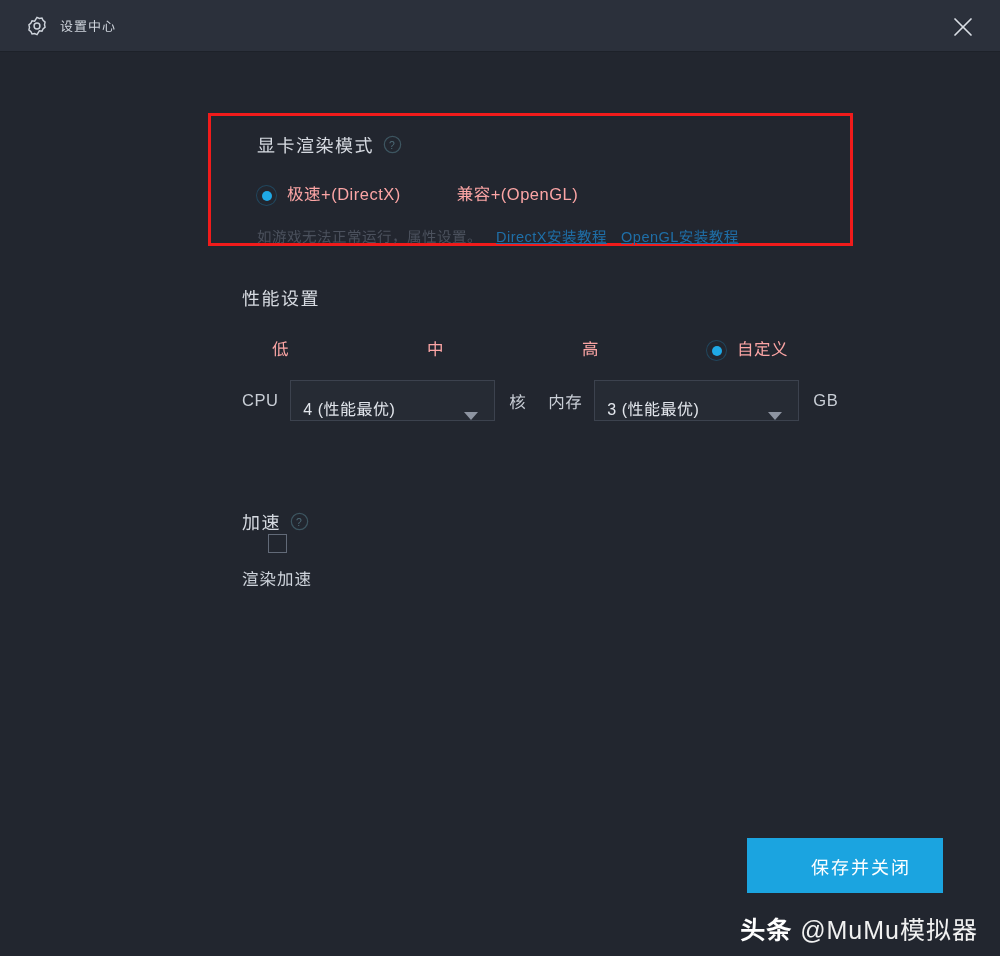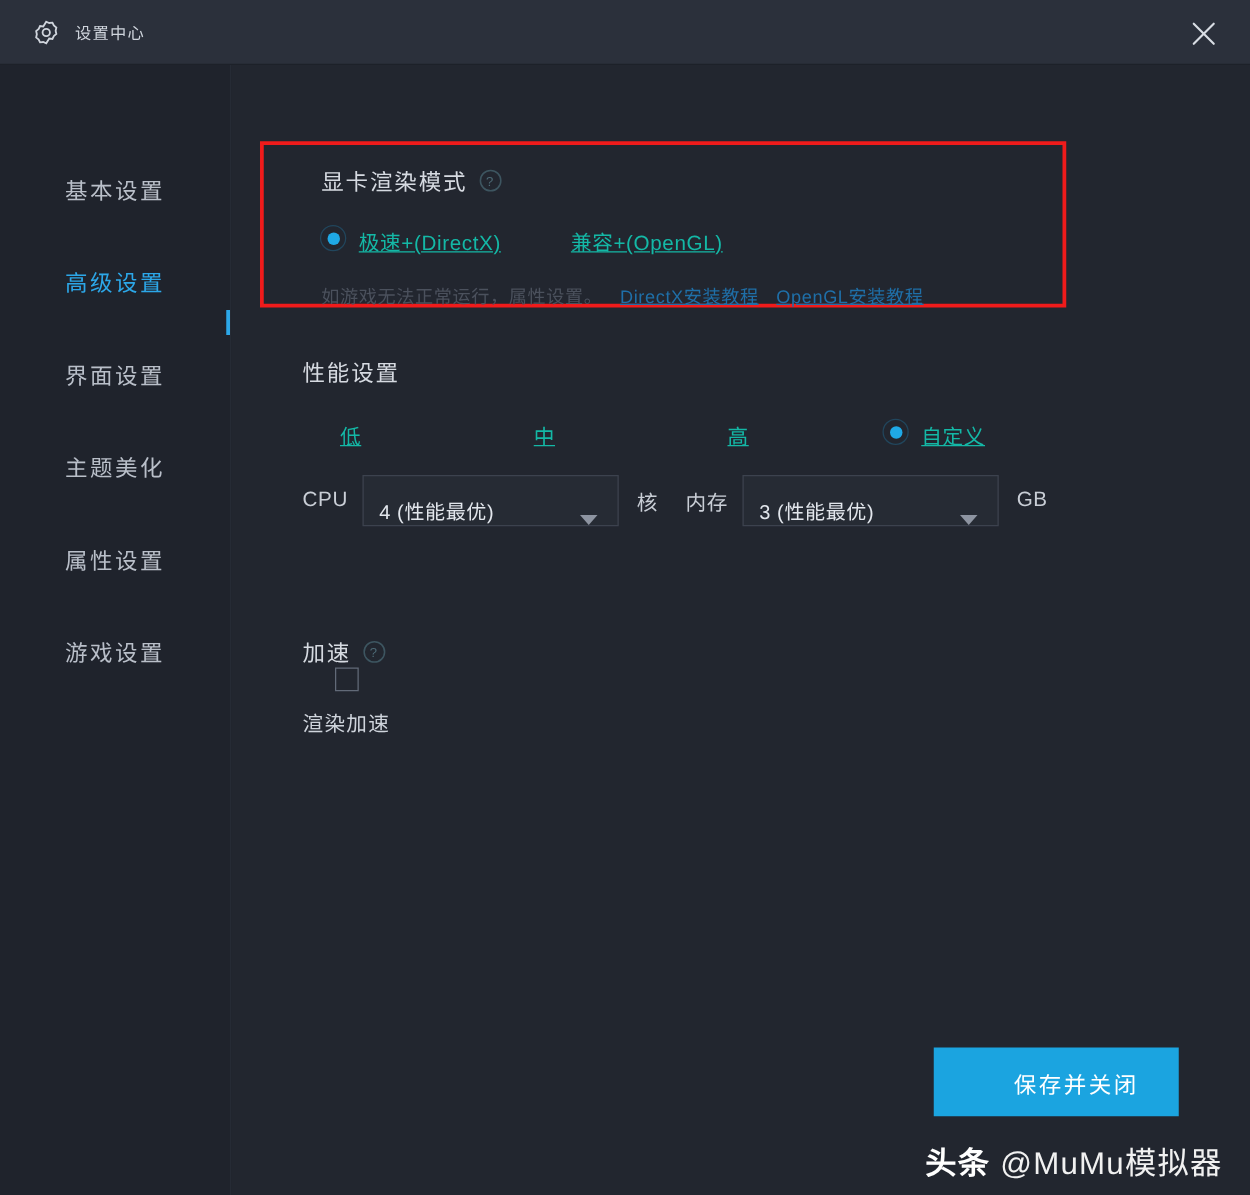--- a/index.html
+++ b/index.html
@@ -137,27 +137,26 @@
     top: 79px;
     width: 600px;
   }
   .radio-row {
     display: flex;
     align-items: center;
     margin-top: 24px;
   }
   .radio {
     display: flex;
-    align-items: flex-start;
+    align-items: flex-end;
     gap: 11px;
     cursor: pointer;
     font-size: 16.5px;
-    color: #14b8a6;
+    color: #fca5a5;
     letter-spacing: 0.5px;
-    text-decoration: underline;
   }
   .radio + .radio { margin-left: 26px; }
   .radio-dot {
     width: 19px; height: 19px;
     border-radius: 50%;
     border: 1.6px solid #5d6personal;
     border-color: #5d6573;
     position: relative;
     flex: none;
     background: transparent;
@@ -315,41 +314,20 @@
     <div class="close-btn">
       <span>
         <svg width="24" height="24" viewBox="0 0 24 24" stroke="#d9dde4" stroke-width="1.7" fill="none" stroke-linecap="round">
           <line x1="4" y1="4" x2="20" y2="20"></line>
           <line x1="20" y1="4" x2="4" y2="20"></line>
         </svg>
       </span>
     </div>
   </div>
 
-  <nav class="sidebar">
-    <div class="side-item">
-      <span>基本设置</span>
-    </div>
-    <div class="side-item active">
-      <span>高级设置</span>
-    </div>
-    <div class="side-item">
-      <span>界面设置</span>
-    </div>
-    <div class="side-item">
-      <span>主题美化</span>
-    </div>
-    <div class="side-item">
-      <span>属性设置</span>
-    </div>
-    <div class="side-item">
-      <span>游戏设置</span>
-    </div>
-    <div class="side-indicator"></div>
-  </nav>
 
   <main class="content">
 
     <div class="highlight-box"></div>
 
     <section class="render-block">
       <div class="section-title">
         <span>显卡渲染模式</span>
         <span class="help-icon">
           <svg width="19" height="19" viewBox="0 0 20 20" fill="none">

